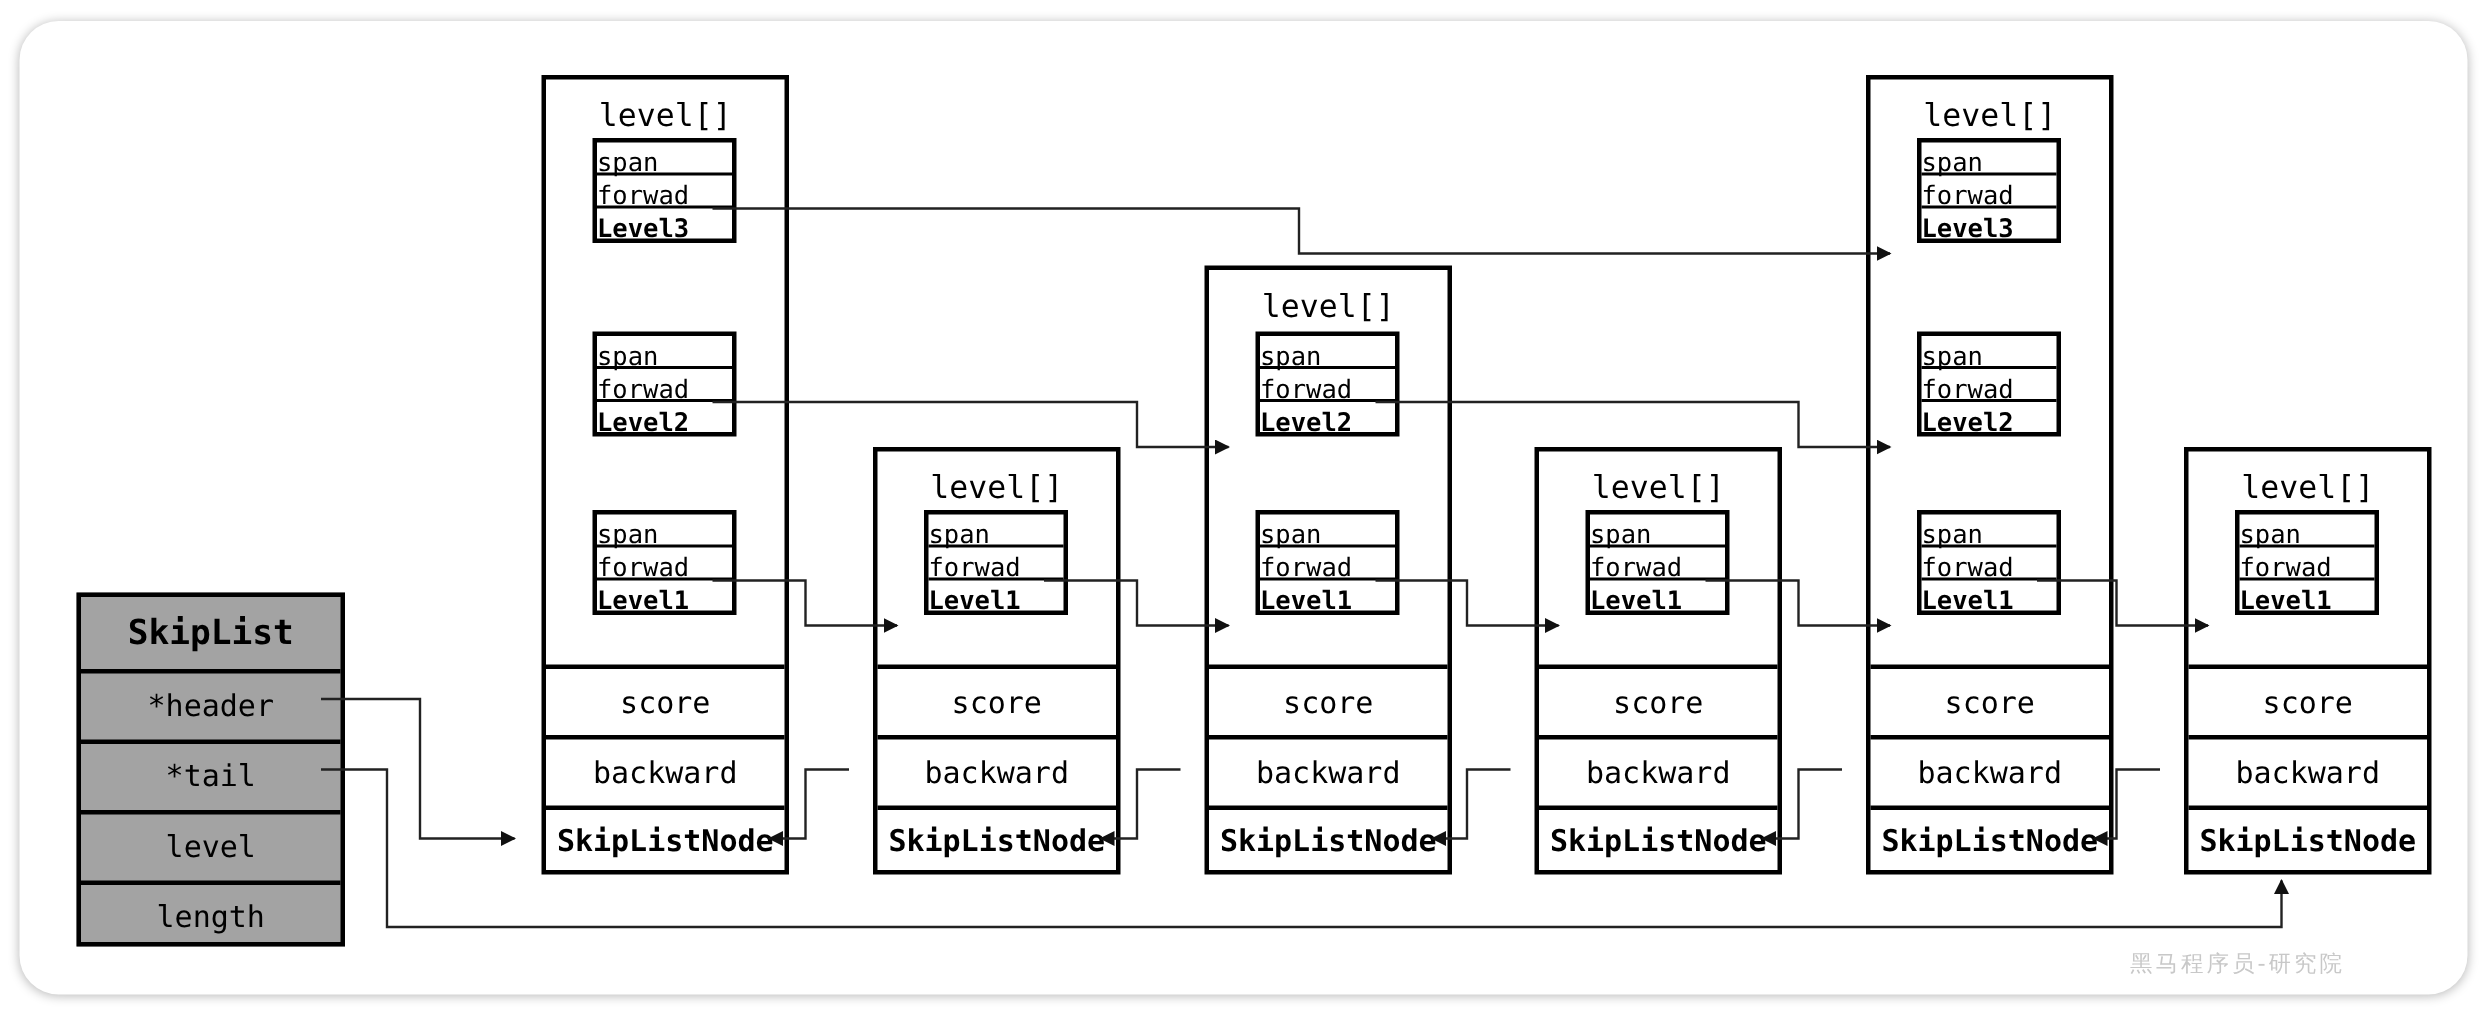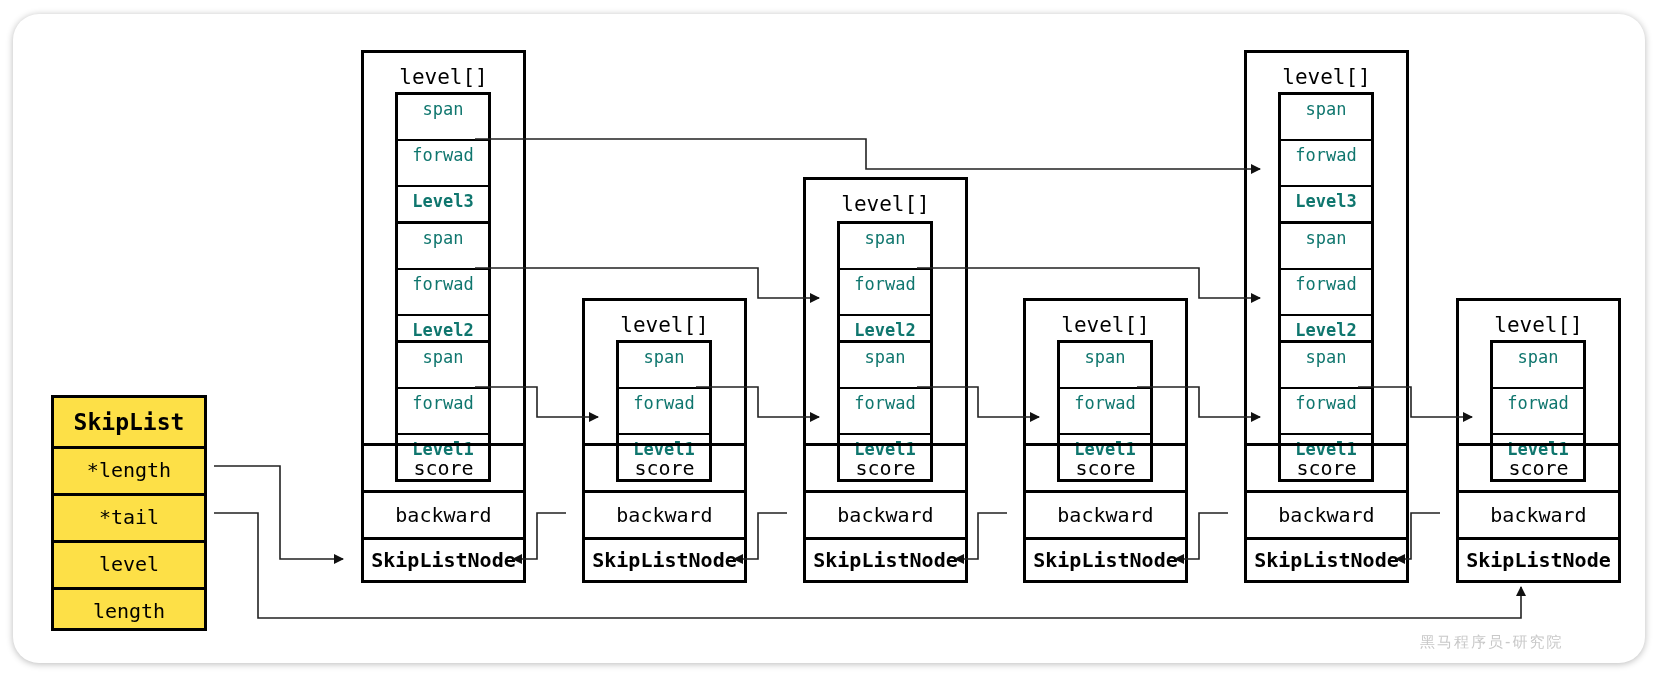--- a/index.html
+++ b/index.html
@@ -4,44 +4,44 @@
 <style>
   html,body{margin:0;padding:0;background:#ffffff;}
   .canvas{position:relative;width:1658px;height:675px;background:#ffffff;
           font-family:"DejaVu Sans Mono","Liberation Mono",monospace;overflow:hidden;}
   .frame{position:absolute;left:13px;top:14px;width:1632px;height:649px;
          background:#ffffff;border-radius:26px;box-shadow:0 1px 7px rgba(0,0,0,0.28);}
   .node{position:absolute;width:165px;background:#fff;border:3px solid #000;box-sizing:border-box;margin-left:16px;}
   .node-title{position:absolute;left:0;right:0;top:6px;height:36px;line-height:36px;
               text-align:center;font-size:21px;color:#000;}
   .entry{position:absolute;left:31px;width:96px;background:#fff;border:3px solid #000;box-sizing:border-box;}
-  .erow{height:44px;line-height:28px;text-align:center;font-size:17px;border-top:2px solid #000;color:#0f766e;}
+  .erow{height:20px;line-height:28px;font-size:17px;border-top:2px solid #000;color:#000000;}
   .erow:first-child{border-top:none;}
   .erow.lvl{font-weight:bold;}
   .nrow{position:absolute;left:0;right:0;height:47px;border-top:3px solid #000;box-sizing:border-box;
         line-height:44px;text-align:center;font-size:20px;color:#000;}
   .nrow.sln{height:43px;line-height:40px;font-weight:bold;}
-  .slbox{position:absolute;left:51px;top:395px;width:156px;height:236px;
-         background:#fde047;border:3px solid #000;box-sizing:border-box;}
+  .slbox{position:absolute;left:51px;top:395px;width:179px;height:236px;
+         background:#a3a3a3;border:3px solid #000;box-sizing:border-box;}
   .sltitle{height:48px;line-height:48px;text-align:center;font-weight:bold;font-size:23px;color:#000;}
   .srow{height:47px;line-height:43px;border-top:3px solid #000;box-sizing:border-box;
         text-align:center;font-size:20px;color:#000;}
   .wires{position:absolute;left:0;top:0;pointer-events:none;}
   .watermark{position:absolute;left:1420px;top:633px;font-size:15px;letter-spacing:2px;
              color:#c8c8c8;font-family:"DejaVu Sans",sans-serif;}
 </style>
 </head>
 <body>
 
 <div class="canvas">
   <div class="frame"></div>
 
   <div class="slbox">
     <div class="sltitle">SkipList</div>
-    <div class="srow">*length</div>
+    <div class="srow">*header</div>
     <div class="srow">*tail</div>
     <div class="srow">level</div>
     <div class="srow">length</div>
   </div>
 
   <div class="node" style="left:345px;top:50px;height:533px">
     <div class="node-title">level[]</div>
     <div class="entry" style="top:39px">
       <div class="erow">span</div>
       <div class="erow">forwad</div>

